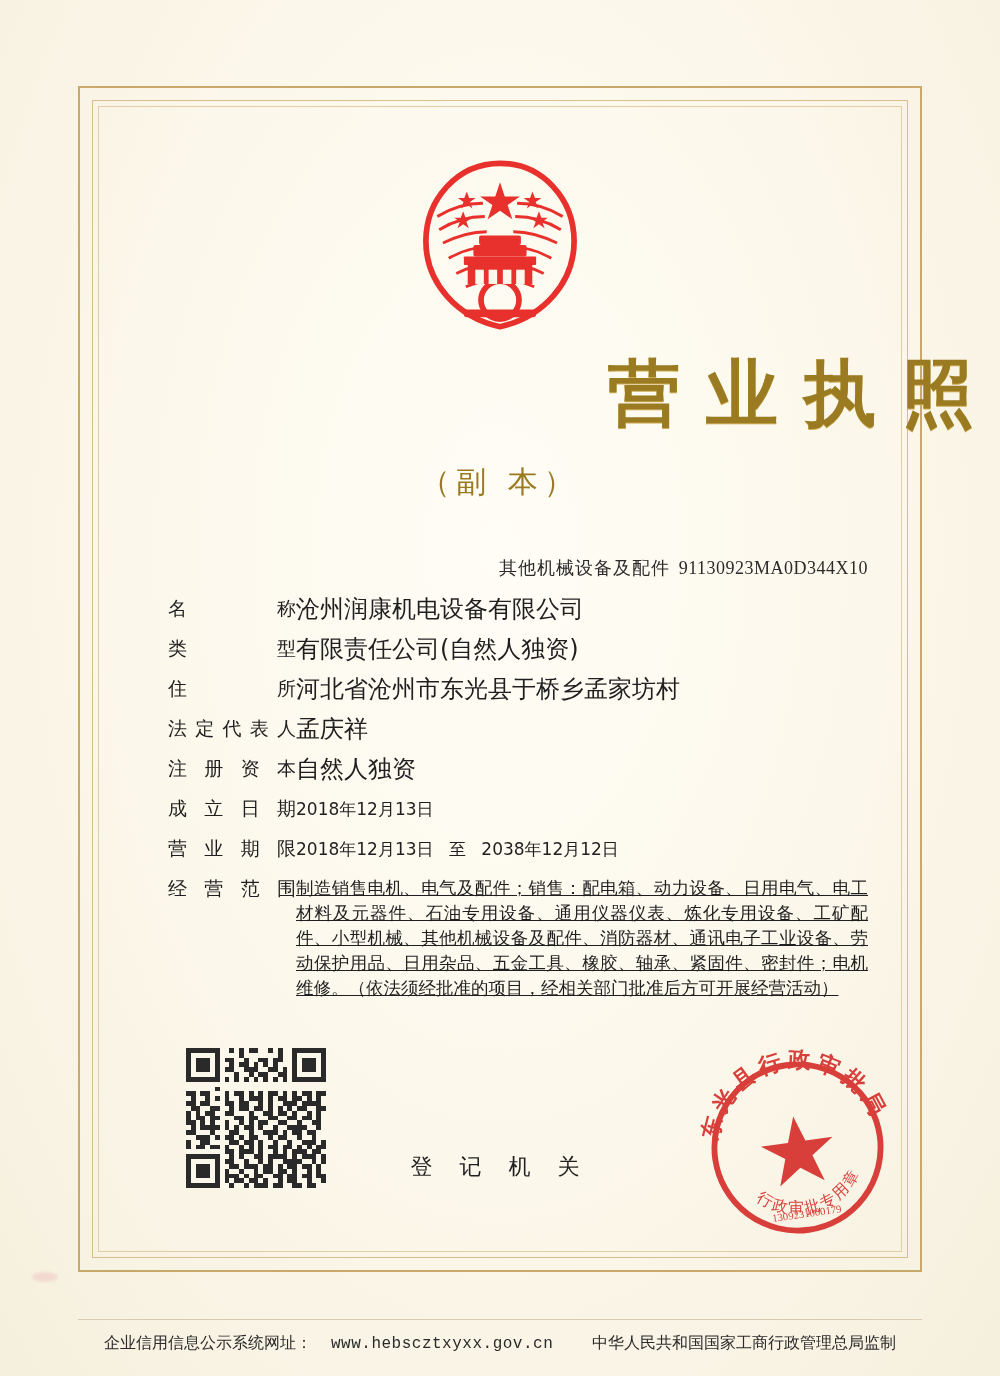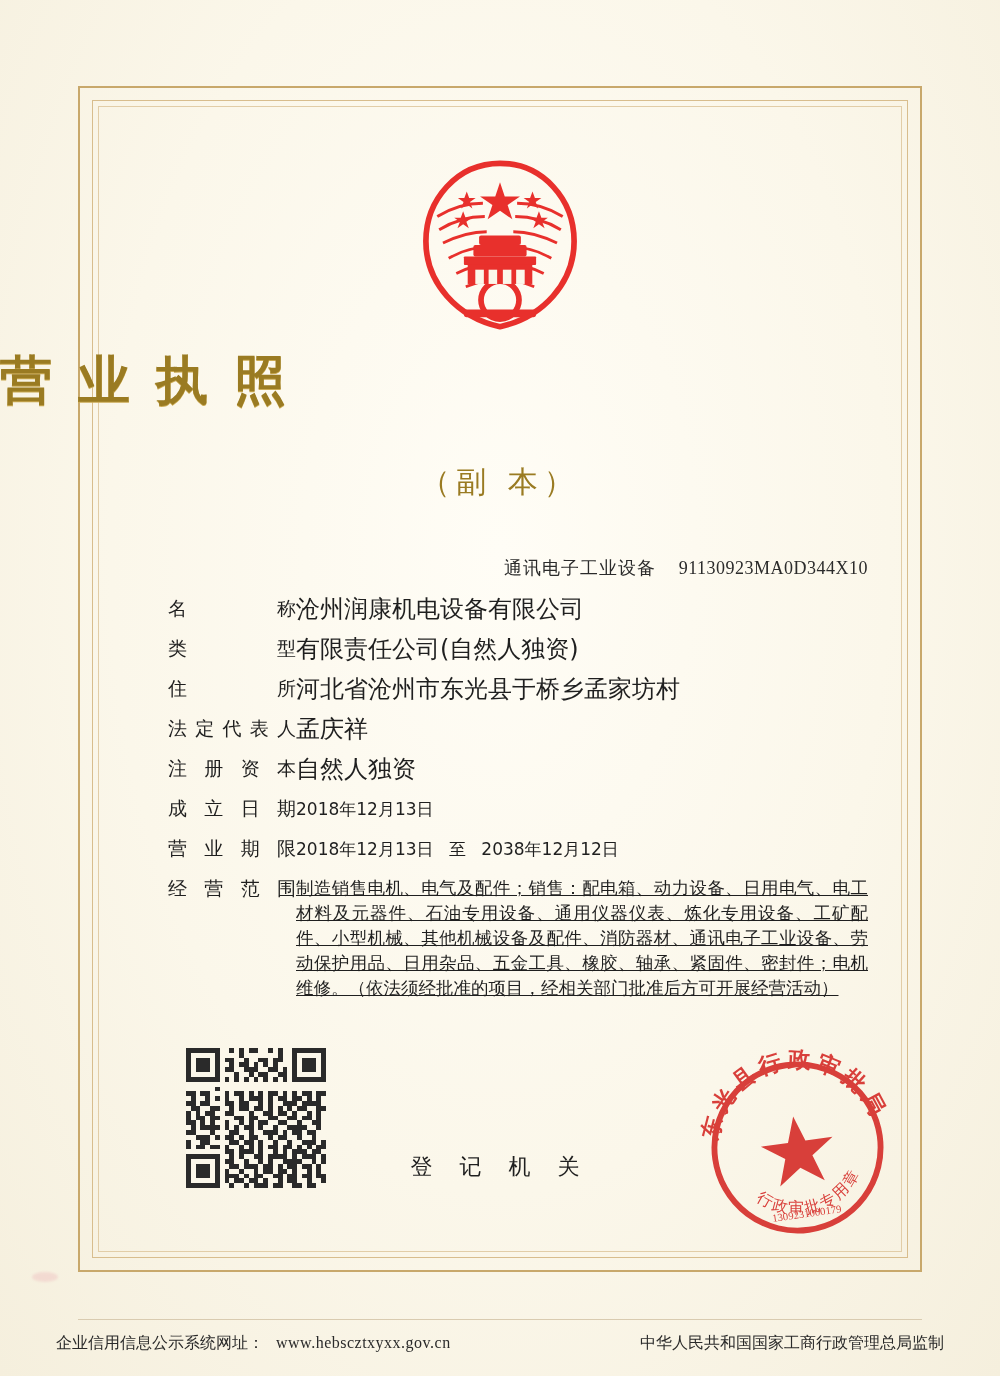--- a/index.html
+++ b/index.html
@@ -40,39 +40,39 @@
   .corner.br{right:78px;bottom:104px;border-left:none;border-top:none;}
 
   
   .emblem{
     position:absolute;left:50%;top:150px;transform:translateX(-50%);
     width:190px;height:190px;
   }
   
   .title{
     position:absolute;left:0;right:0;top:346px;
-    text-align:left;
-    font-family:"DejaVu Sans","Liberation Sans",sans-serif;
-    font-size:52px;font-weight:bold;letter-spacing:26px;
+    text-align:right;
+    font-family:"DejaVu Sans","Liberation Sans",sans-serif;
+    font-size:72px;font-weight:bold;letter-spacing:26px;
     color:#9a7b22;
     text-shadow:0 1px 0 #cbab55;
   }
   .subtitle{
     position:absolute;left:0;right:0;top:462px;
     text-align:center;
     font-size:30px;letter-spacing:6px;color:#9a7b22;
     font-family:"DejaVu Sans","Liberation Sans",sans-serif;
   }
   
   .credit{
     position:absolute;right:132px;top:556px;
     font-size:18px;color:#2b2b2b;letter-spacing:1px;
     font-family:"DejaVu Sans","Liberation Sans",sans-serif;
   }
-  .credit .code{margin-left:16px;font-family:"Liberation Serif",serif;letter-spacing:0.5px;}
+  .credit .code{margin-left:2px;font-family:"Liberation Serif",serif;letter-spacing:0.5px;}
 
   
   .fields{
     position:absolute;left:168px;top:596px;width:700px;
     font-family:"DejaVu Sans","Liberation Sans",sans-serif;
     color:#232323;
   }
   .row{display:flex;align-items:flex-start;margin-bottom:13px;}
   .label{
     width:128px;flex:none;
@@ -115,25 +115,25 @@
   .seal{
     position:absolute;left:690px;top:1040px;width:215px;height:215px;
     transform:rotate(-8deg);
     opacity:.92;
   }
 
   
   .footer{
     position:absolute;left:0;right:0;bottom:22px;
     display:flex;justify-content:space-between;
-    padding:0 56px;
+    padding:0 104px;
     font-size:16px;color:#2a2a2a;
     font-family:"DejaVu Sans","Liberation Sans",sans-serif;
   }
-  .footer .url{font-family:Liberation Serif, serif;letter-spacing:.5px;margin-left:12px;}
+  .footer .url{font-family:Liberation Mono, monospace;letter-spacing:.5px;margin-left:19px;}
   .footer-left{display:flex;align-items:baseline;}
   .footer-rule{
     position:absolute;left:78px;right:78px;bottom:56px;height:1px;background:#d9cbb0;
   }
   
   .blemish{
     position:absolute;left:32px;top:1272px;width:26px;height:10px;
     background:#f0c9c6;border-radius:50%;opacity:.55;filter:blur(1px);
   }
 </style>
@@ -190,21 +190,21 @@
         <polygon points="132,46 135,54 143,54 136,59 139,67 132,62 125,67 128,59 121,54 129,54" transform="translate(22,-4) scale(0.85) translate(0,10)"></polygon>
         <polygon points="140,66 143,74 151,74 144,79 147,87 140,82 133,87 136,79 129,74 137,74" transform="translate(22,0) scale(0.85) translate(0,10)"></polygon>
       </g>
     </svg>
   </div>
 
   <div class="title">营业执照</div>
   <div class="subtitle">（副 本）</div>
 
   <div class="credit">
-    <span>通讯电子工业设备</span>
+    <span>其他机械设备及配件</span>
     <span class="code">91130923MA0D344X10</span>
   </div>
 
   <div class="fields">
 
     <div class="row">
       <div class="label">
         <span>名</span>
           <span>称</span>
       </div>

